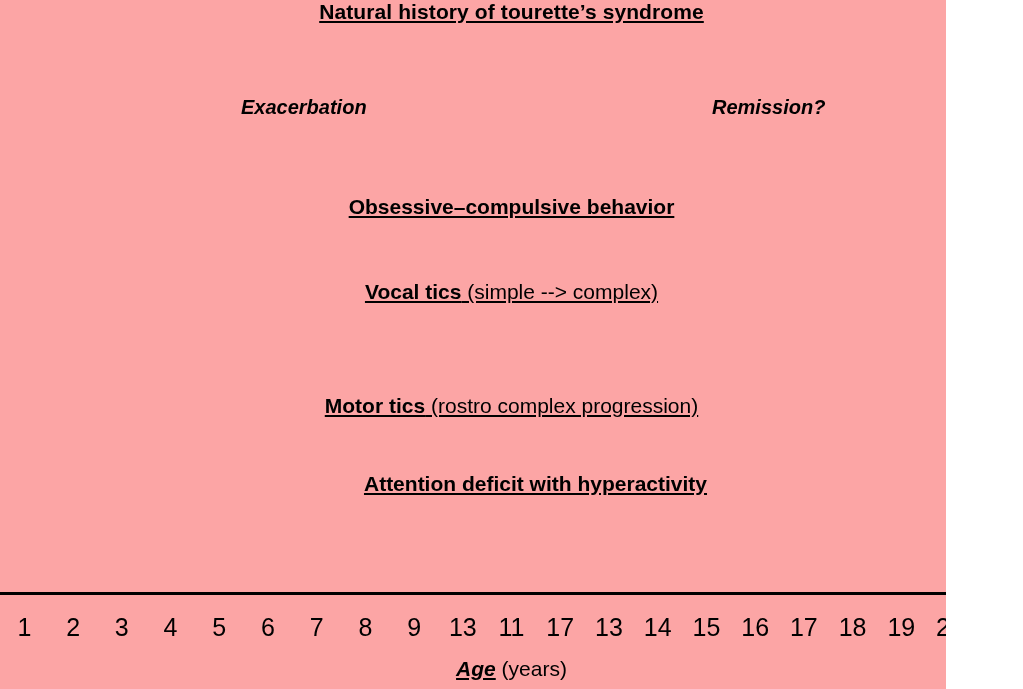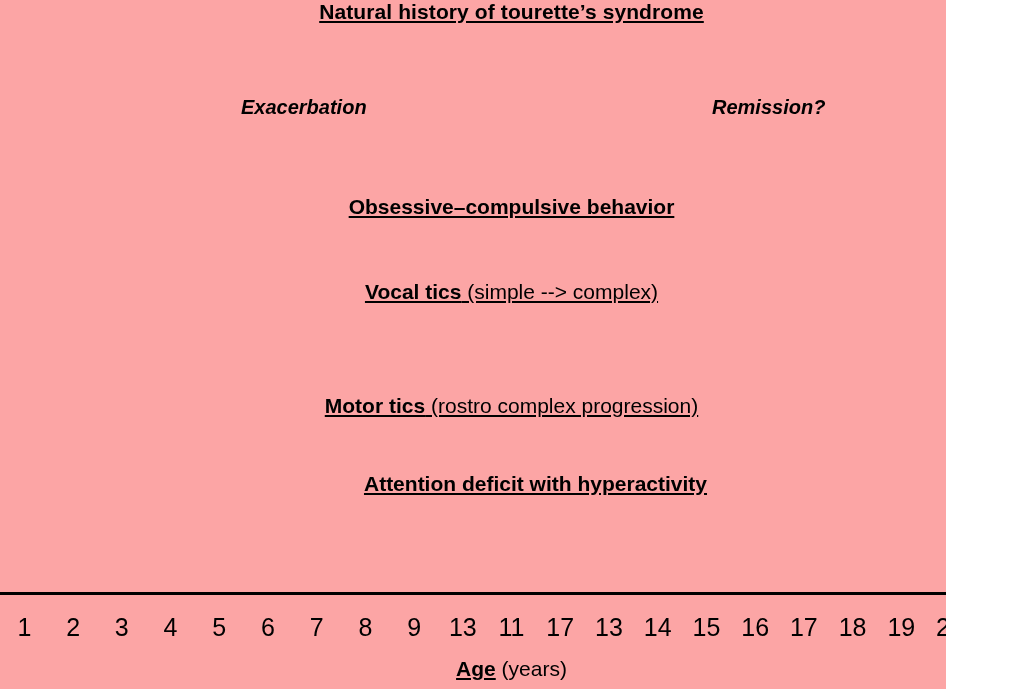--- a/index.html
+++ b/index.html
@@ -87,20 +87,21 @@
     font-size: 25px;
     line-height: 34px;
   }
   .axis-label {
     top: 657px;
     font-size: 21px;
   }
   .axis-label .b-u {
     font-weight: bold;
     text-decoration: underline;
+    font-style: italic;
   }
 </style>
 </head>
 <body>
 
 <div id="figure">
 
   <div class="row title">Natural history of tourette’s syndrome</div>
 
   <div class="phase-row">

